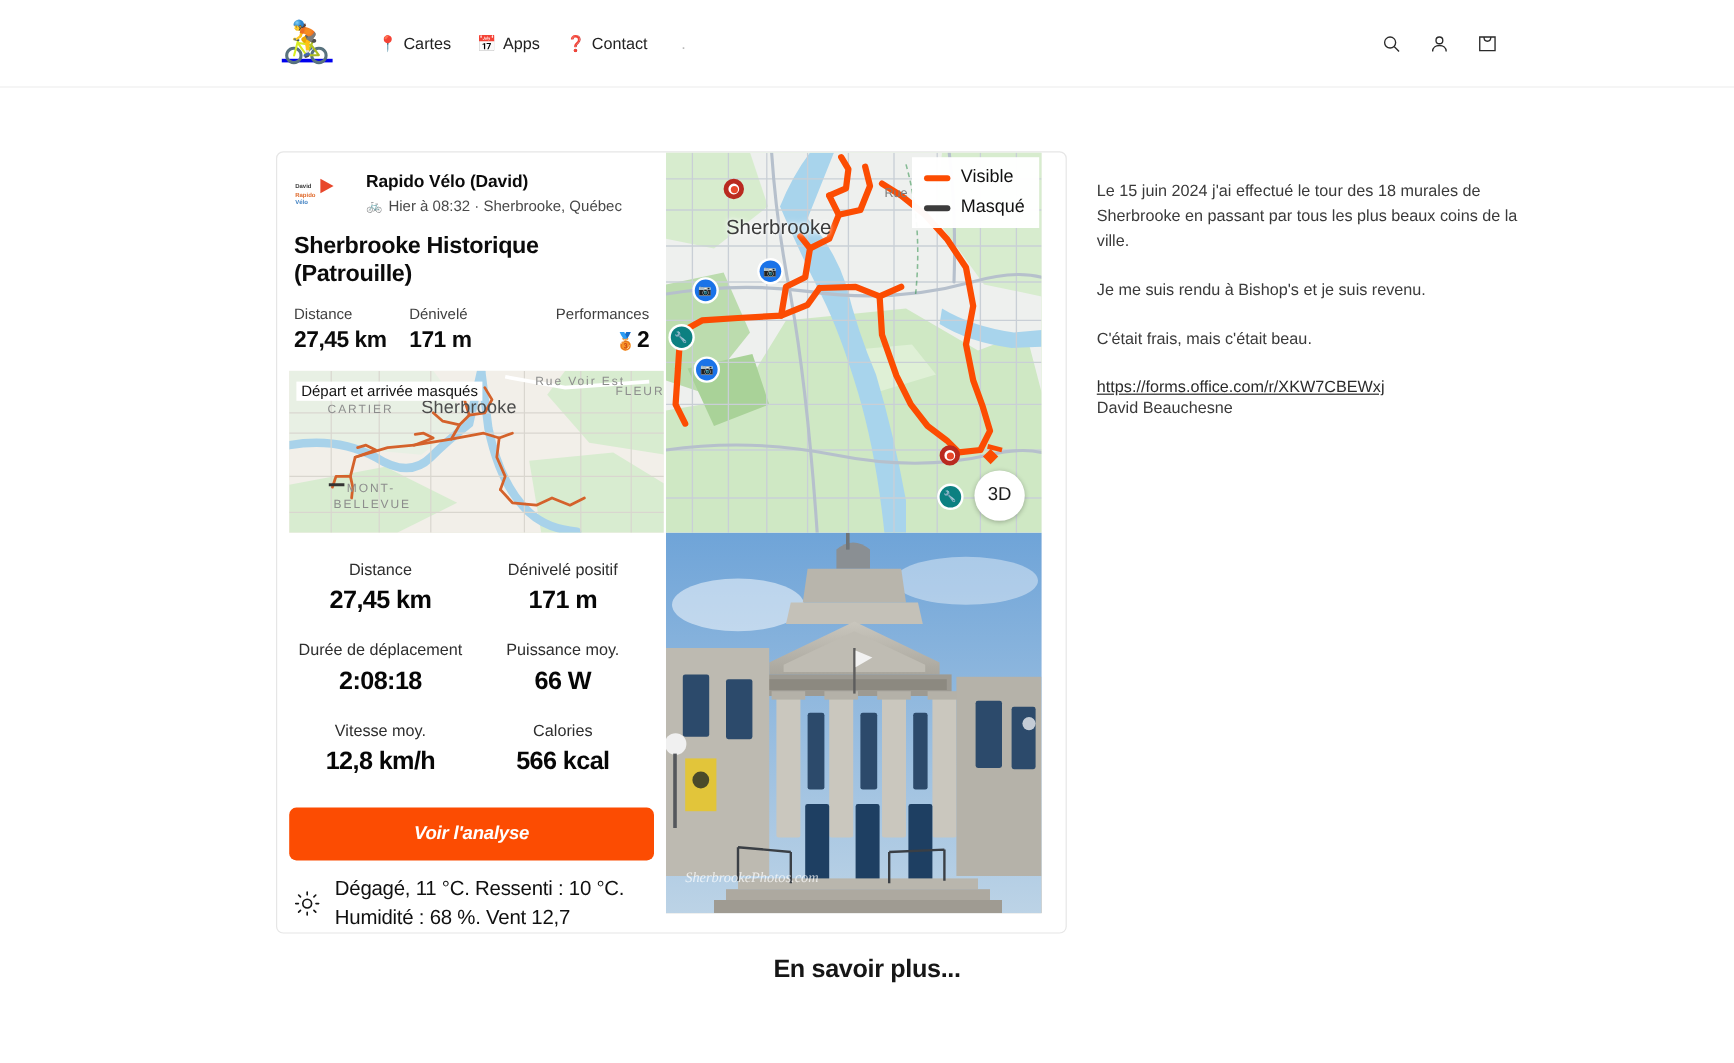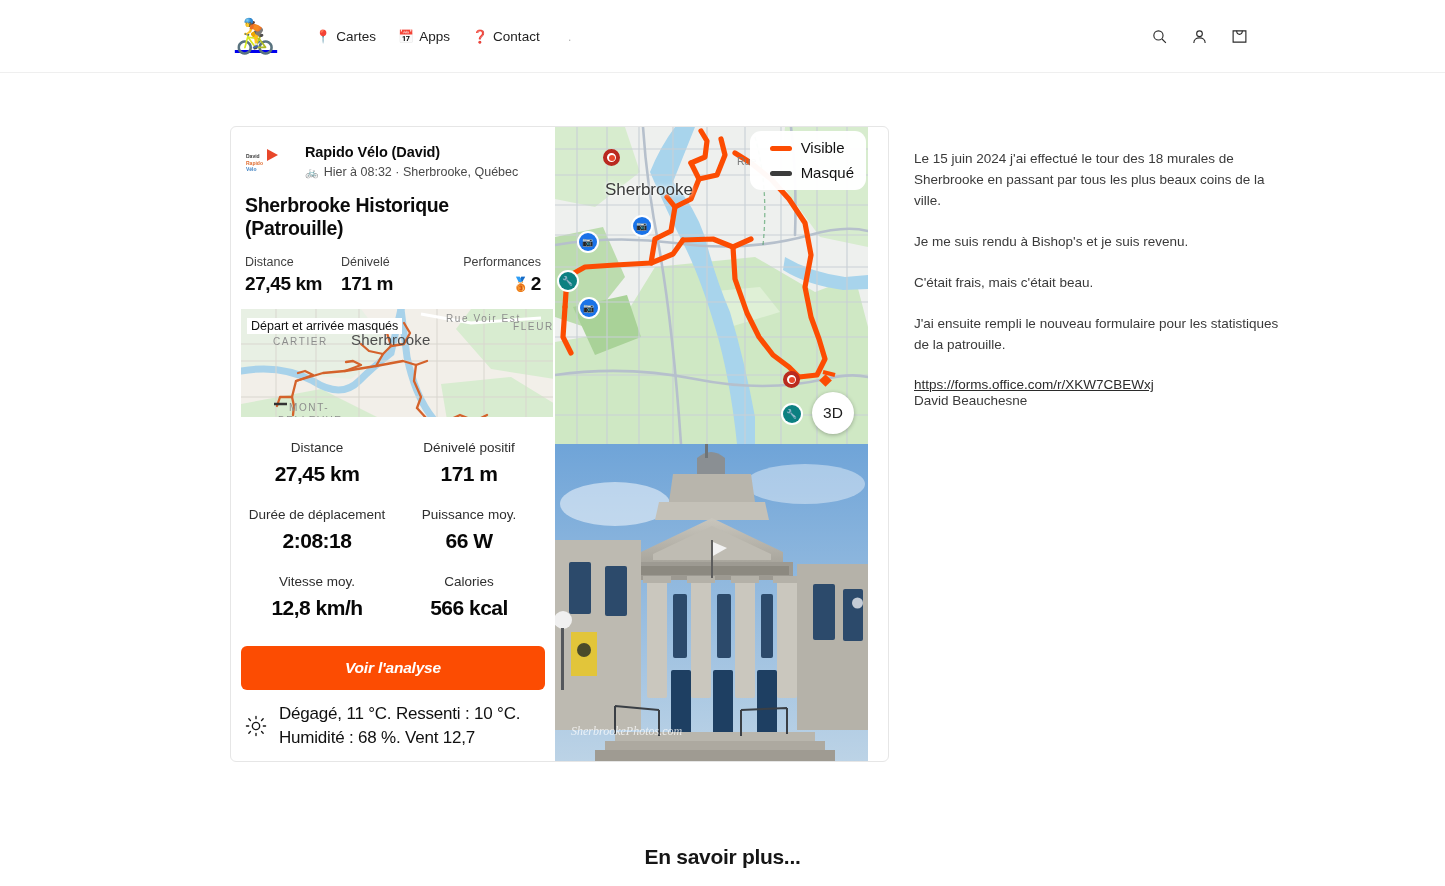--- a/index.html
+++ b/index.html
@@ -142,21 +142,21 @@
     line-height: 24px; margin-top: 2px; letter-spacing: -0.4px;
   }
   .perf-value {
     display: flex; align-items: center; justify-content: flex-end; gap: 1px;
   }
   .perf-medal { font-size: 14px; }
 
   
   .mini-map {
     position: relative;
-    height: 108px;
+    height: 135px;
     margin: 0 2px 0 10px;
     overflow: hidden;
     background: #eceadf;
   }
   .mm-badge {
     position: absolute; left: 6px; top: 9px;
     background: #fff;
     font-size: 12.5px;
     color: #111;
     padding: 1px 4px;
@@ -218,22 +218,22 @@
   
   .big-map {
     position: relative;
     height: 317px;
     background: #d8eccd;
     overflow: hidden;
   }
   .map-legend {
     position: absolute; top: 4px; right: 2px;
     background: rgba(255,255,255,0.97);
-    border-radius: 11px;
-    padding: 7px 12px 7px 20px;
+    border-radius: 0;
+    padding: 7px 12px 7px 10px;
     z-index: 9;
   }
   .legend-row { display: flex; align-items: center; gap: 9px; }
   .legend-row + .legend-row { margin-top: 5px; }
   .legend-swatch { width: 22px; height: 5px; border-radius: 3px; flex: 0 0 auto; }
   .legend-text { font-size: 15px; color: #111; line-height: 20px; }
   .city-label-big {
     position: absolute; left: 50px; top: 53px;
     font-size: 17px; color: #3b3b3b; font-weight: 500;
     z-index: 5; text-shadow: 0 0 3px #fff, 0 0 6px #fff;
@@ -333,21 +333,21 @@
     margin-top: 48px;
     cursor: pointer;
   }
   .share-icon { width: 13px; height: 13px; color: #2f2f2f; }
   .share-label { font-size: 12px; color: #2f2f2f; }
 
   
   .more-section {
     position: absolute;
     left: 0; right: 0;
-    top: 845px;
+    top: 796px;
     text-align: center;
   }
   .more-title {
     font-size: 21px; font-weight: bold; color: #161616;
     letter-spacing: -0.3px;
   }
 </style>
 </head>
 <body>
 
@@ -665,21 +665,20 @@
         <span class="photo-watermark">SherbrookePhotos.com</span>
         <span class="photo-arrow"></span>
       </div>
     </div>
   </section>
 
   <article class="article">
     <p class="article-p">Le 15 juin 2024 j'ai effectué le tour des 18 murales de Sherbrooke en passant par tous les plus beaux coins de la ville.</p>
     <p class="article-p">Je me suis rendu à Bishop's et je suis revenu.</p>
     <p class="article-p">C'était frais, mais c'était beau.</p>
-    <p class="article-p">J'ai ensuite rempli le nouveau formulaire pour les statistiques de la patrouille.</p>
     <a href="#" class="article-link">https://forms.office.com/r/XKW7CBEWxj</a>
     <div class="article-sign">David Beauchesne</div>
 
   </article>
 </div>
 
 <div class="more-section">
   <h2 class="more-title">En savoir plus...</h2>
 
 </div>

